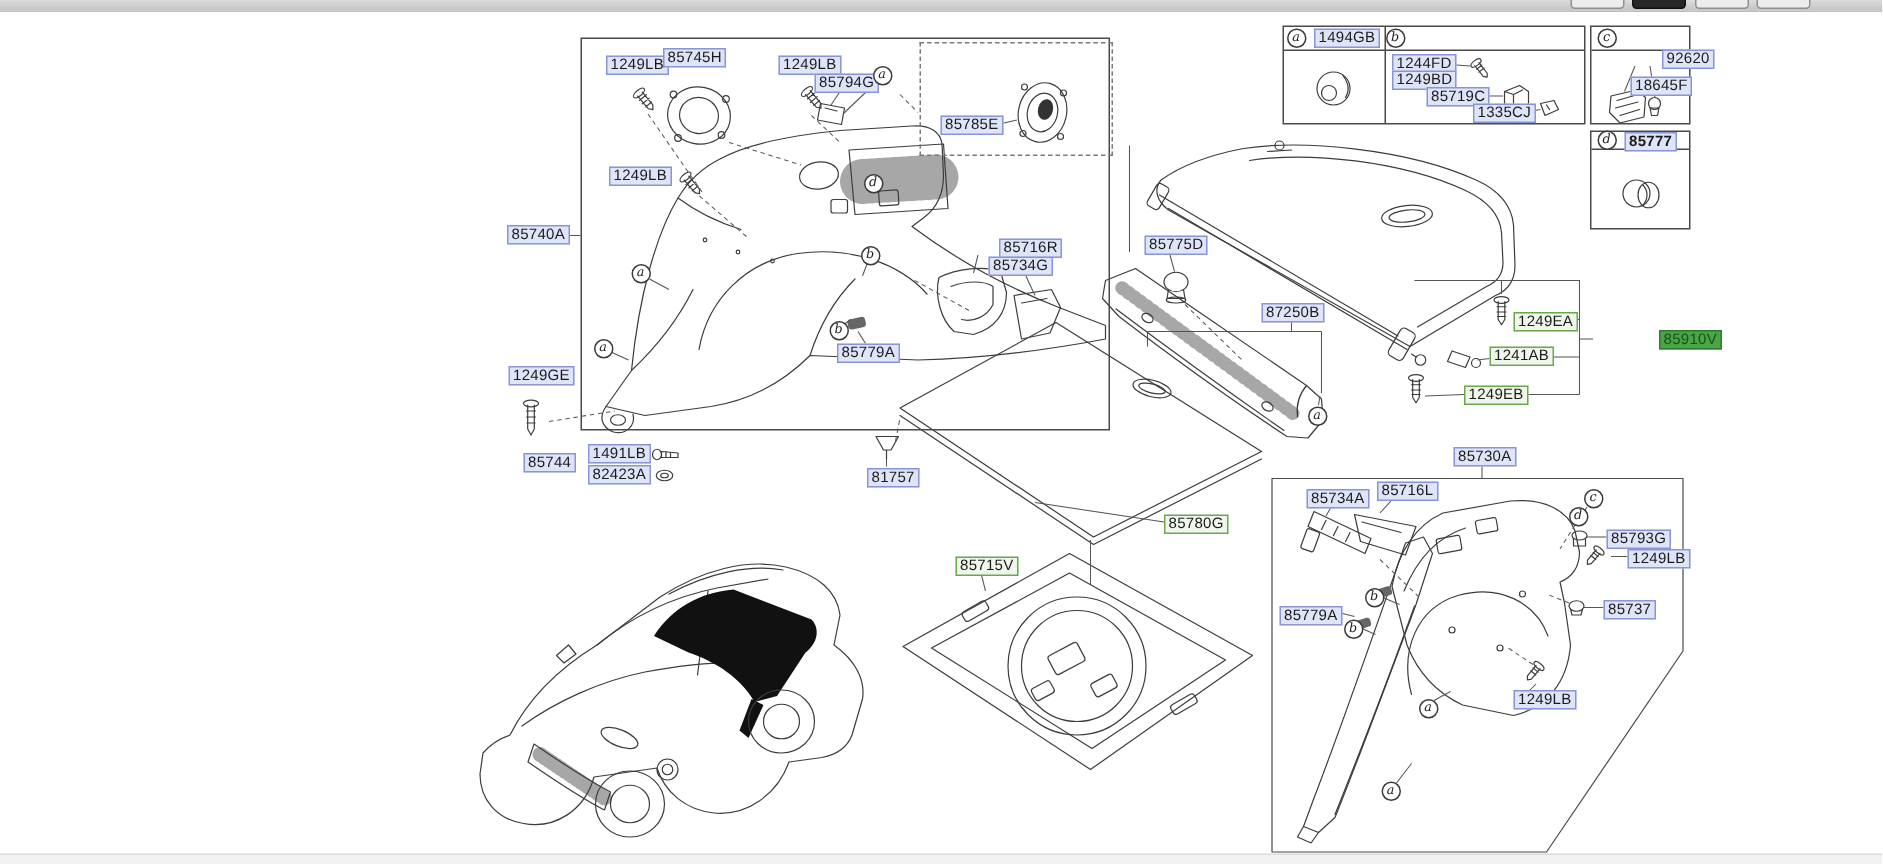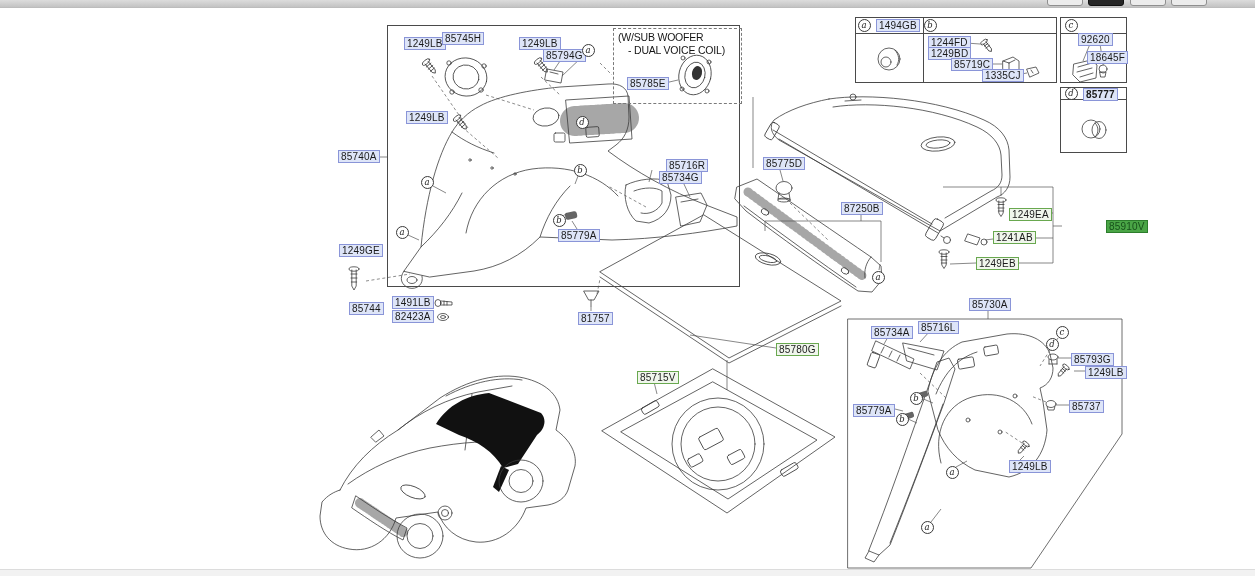--- a/index.html
+++ b/index.html
@@ -282,24 +282,20 @@
       <div class="hline" style="top:15px;"></div>
       <div class="vline" style="left:67px;"></div>
     </div>
     <div class="lbox" style="left:1060px;top:9px;width:65px;height:64px;">
       <div class="hline" style="top:15px;"></div>
     </div>
     <div class="lbox" style="left:1060px;top:79px;width:65px;height:64px;">
       <div class="hline" style="top:11px;"></div>
     </div>
 
-    <div class="note" style="top:23px;">
-      <div class="l1">(W/SUB WOOFER</div>
-      <div class="l2">- DUAL VOICE COIL)</div>
-    </div>
 
     <div id="labels">
         <div class="plabel blue" style="left: 404px; top: 29px;">1249LB</div>
         <div class="plabel blue" style="left: 442px; top: 24px;">85745H</div>
         <div class="plabel blue" style="left: 519px; top: 29px;">1249LB</div>
         <div class="plabel blue" style="left: 543px; top: 41px;">85794G</div>
         <div class="plabel blue" style="left: 627px; top: 69px; text-align: center;">85785E</div>
         <div class="plabel blue" style="left: 406px; top: 103px;">1249LB</div>
         <div class="plabel blue" style="left: 338px; top: 142px;">85740A</div>
         <div class="plabel blue" style="left: 630px; top: 151px; margin-left: 36px;">85716R</div>
@@ -324,21 +320,21 @@
         <div class="plabel blue" style="left: 1071px; top: 345px;">85793G</div>
         <div class="plabel blue" style="left: 1085px; top: 358px;">1249LB</div>
         <div class="plabel blue" style="left: 853px; top: 396px;">85779A</div>
         <div class="plabel blue" style="left: 1069px; top: 392px;">85737</div>
         <div class="plabel blue" style="left: 1009px; top: 452px;">1249LB</div>
         <div class="plabel blue" style="left: 876px; top: 11px;">1494GB</div>
         <div class="plabel blue" style="left: 928px; top: 28px;">1244FD</div>
         <div class="plabel blue" style="left: 928px; top: 39px;">1249BD</div>
         <div class="plabel blue" style="left: 951px; top: 50px;">85719C</div>
         <div class="plabel blue" style="left: 982px; top: 61px;">1335CJ</div>
-        <div class="plabel blue" style="left: 1078px; top: 25px;">92620</div>
+        <div class="plabel blue" style="left: 1108px; top: 25px;">92620</div>
         <div class="plabel blue" style="left: 1087px; top: 43px;">18645F</div>
         <div class="plabel blue" style="left: 1083px; top: 80px; font-weight: bold;">85777</div>
       </div>
     <div id="callouts">
         <div class="callout" style="left: 581.5px; top: 35.5px;">a</div>
         <div class="callout" style="left: 575.5px; top: 107.5px;">d</div>
         <div class="callout" style="left: 420.5px; top: 167.5px;">a</div>
         <div class="callout" style="left: 573.5px; top: 155.5px;">b</div>
         <div class="callout" style="left: 395.5px; top: 217.5px;">a</div>
         <div class="callout" style="left: 552.5px; top: 205.5px;">b</div>

